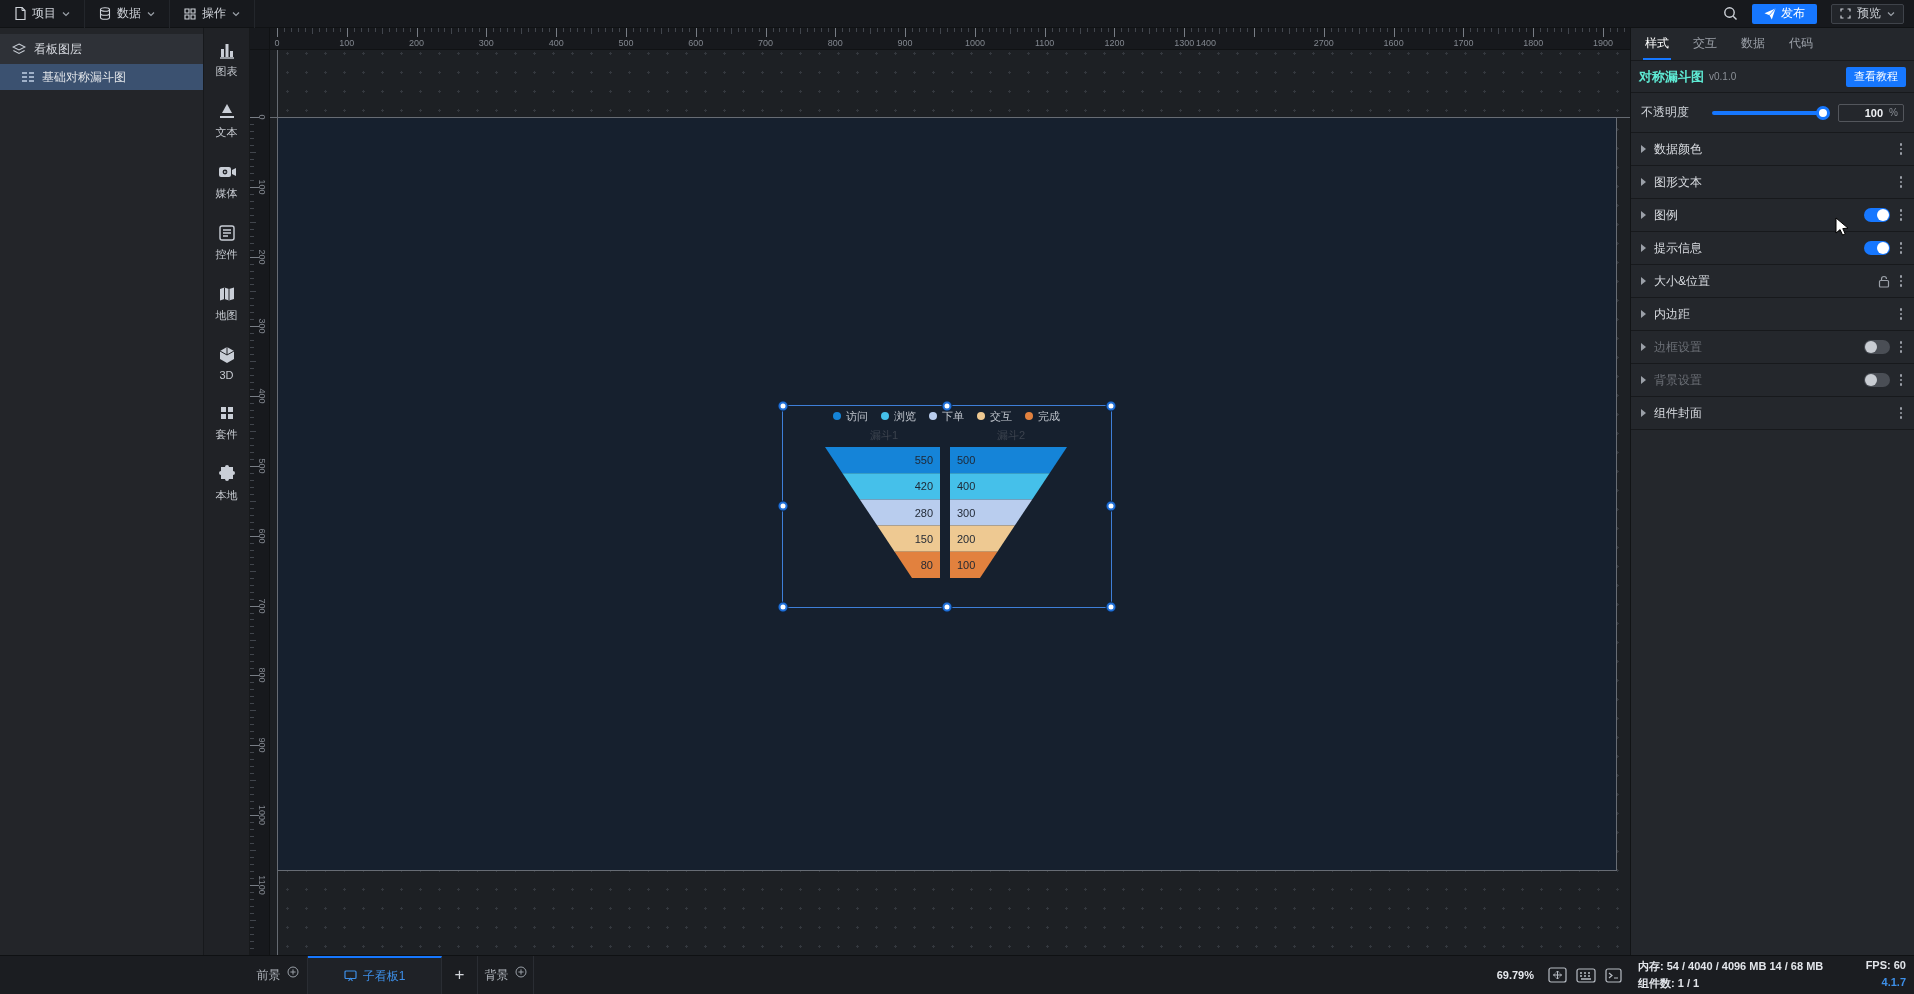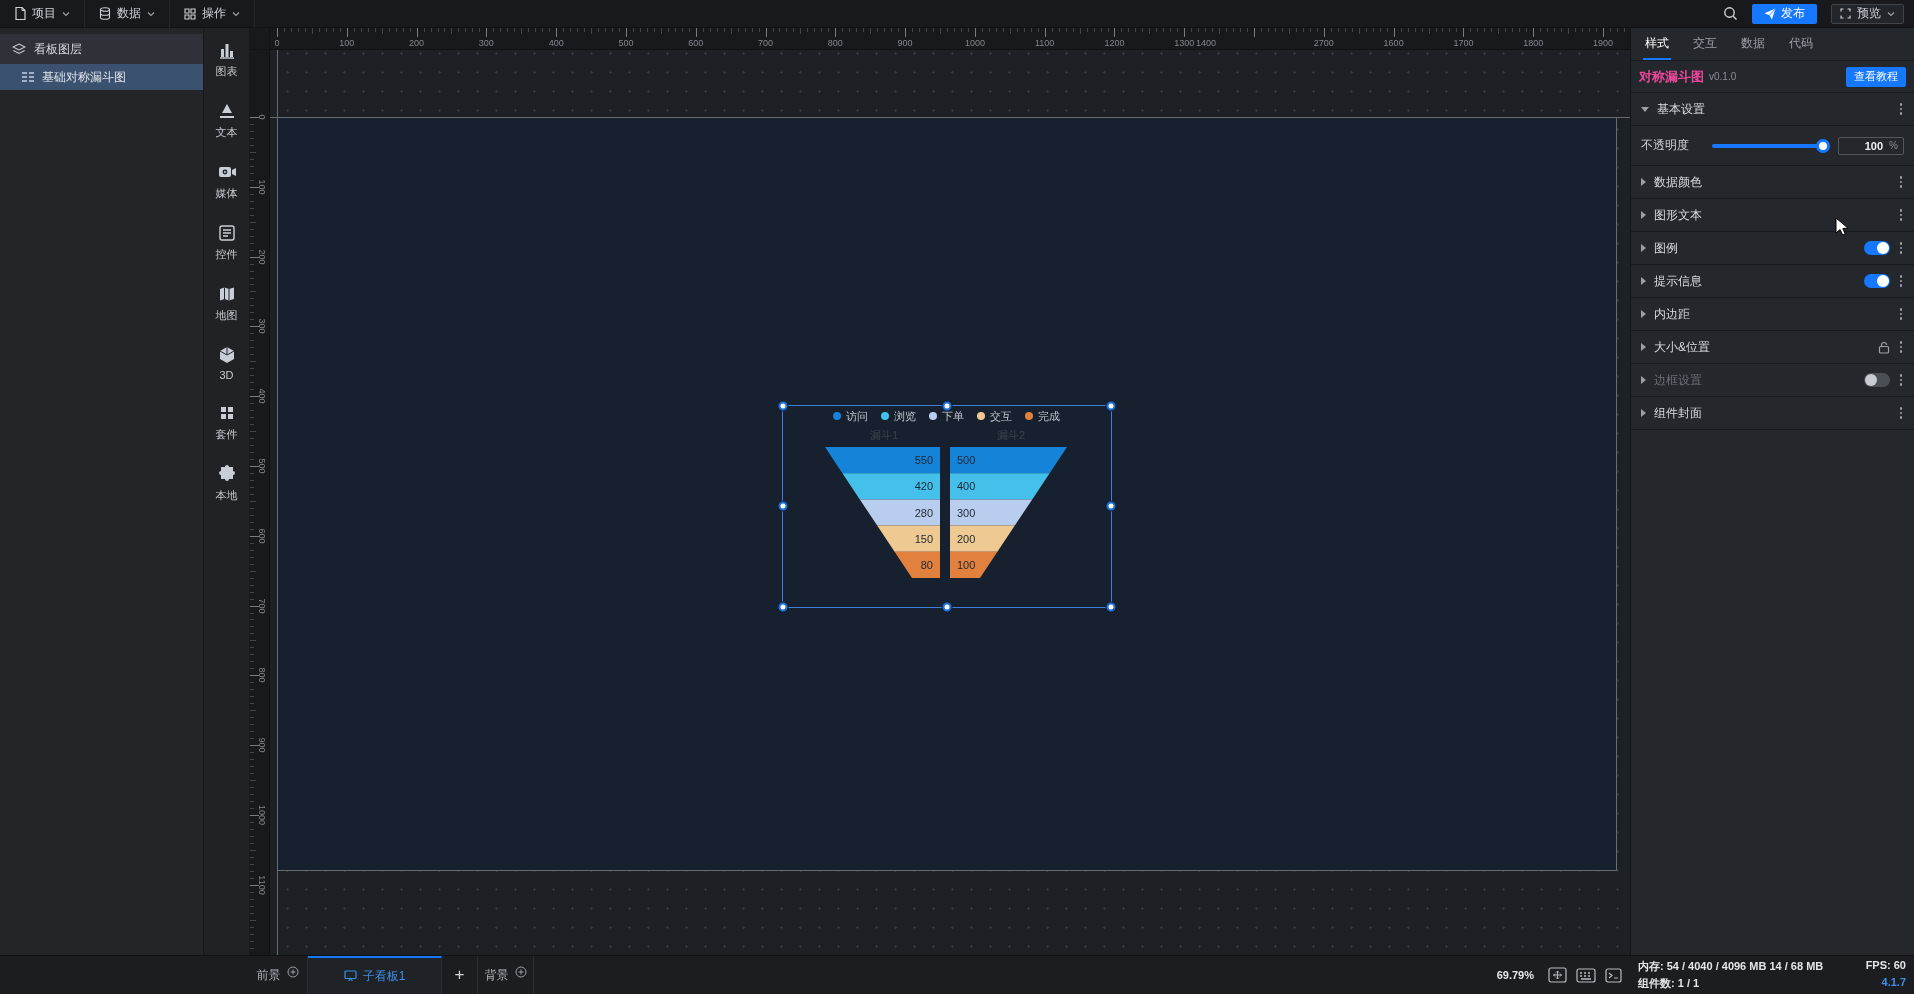--- a/index.html
+++ b/index.html
@@ -79,21 +79,21 @@
   #state-row { height:40px; display:flex; align-items:center; padding:0 12px; color:#ced2d8;
     border-bottom:1px solid #17191c; }
   #state-row .grow { flex:1; }
   #tabs-row { height:33px; display:flex; align-items:flex-end; gap:24px; padding:0 14px;
     border-bottom:1px solid #17191c; }
   .insp-tab { padding-bottom:8px; color:#9ba0a8; position:relative; }
   .insp-tab.active { color:#fff; }
   .insp-tab.active::after { content:""; position:absolute; left:-2px; right:-2px; bottom:0;
     height:2px; background:#1677ff; }
   #title-row { height:32px; display:flex; align-items:center; padding:0 8px; border-bottom:1px solid #17191c; }
-  #comp-title { font-size:13px; font-weight:bold; color:#ec4899; }
+  #comp-title { font-size:13px; font-weight:bold; color:#5eead4; }
   #comp-version { font-size:10px; color:#8b9097; margin-left:5px; }
   #tutorial-btn { margin-left:auto; height:20px; background:#1677ff; border-radius:2px; color:#fff;
     font-size:11px; display:flex; align-items:center; padding:0 8px; }
   .sec-row { height:33px; display:flex; align-items:center; padding:0 10px; gap:8px;
     border-bottom:1px solid #17191c; color:#d9dce1; }
   .caret-r { width:0; height:0; border-top:4px solid transparent; border-bottom:4px solid transparent;
     border-left:5px solid #9ba0a8; }
   .caret-d { width:0; height:0; border-left:4px solid transparent; border-right:4px solid transparent;
     border-top:5px solid #9ba0a8; }
   .sec-label { flex:1; }
@@ -697,29 +697,20 @@
     <span class="insp-tab">交互</span>
     <span class="insp-tab">数据</span>
     <span class="insp-tab">代码</span>
   </div>
   <div id="title-row">
     <span id="comp-title">对称漏斗图</span>
     <span id="comp-version">v0.1.0</span>
     <div id="tutorial-btn">查看教程</div>
   </div>
 
-  <div class="sec-row">
-    <span class="caret-d"></span>
-    <span class="sec-label">基本设置</span>
-    <span class="dots">
-        <i></i>
-        <i></i>
-        <i></i>
-      </span>
-  </div>
   <div id="opacity-row">
     <span>不透明度</span>
     <div id="opacity-slider">
       <div class="track"></div>
       <div class="sknob"></div>
     </div>
     <div id="opacity-valbox">
       <span class="val">100</span>
       <span class="unit">%</span>
     </div>
@@ -762,45 +753,57 @@
           <div class="knob"></div>
         </div>
         <span class="dots">
           <i></i>
           <i></i>
           <i></i>
         </span>
       </div>
       <div class="sec-row">
         <span class="caret-r"></span>
-        <span class="sec-label">内边距</span>
-        <span class="dots">
-          <i></i>
-          <i></i>
-          <i></i>
-        </span>
-      </div>
-      <div class="sec-row">
-        <span class="caret-r"></span>
         <span class="sec-label">大小&amp;位置</span>
         <span class="lock-icon">
           <svg width="12" height="13" viewBox="0 0 12 13">
             <rect x="1.5" y="5.5" width="9" height="6.5" rx="1" fill="none" stroke="#9ba0a8" stroke-width="1.2"></rect>
             <path d="M3.5 5.5V4a2.5 2.5 0 015 0" fill="none" stroke="#9ba0a8" stroke-width="1.2"></path>
           </svg>
         </span>
         <span class="dots">
           <i></i>
           <i></i>
           <i></i>
         </span>
       </div>
+      <div class="sec-row">
+        <span class="caret-r"></span>
+        <span class="sec-label">内边距</span>
+        <span class="dots">
+          <i></i>
+          <i></i>
+          <i></i>
+        </span>
+      </div>
       <div class="sec-row disabled">
         <span class="caret-r"></span>
         <span class="sec-label">边框设置</span>
+        <div class="toggle off">
+          <div class="knob"></div>
+        </div>
+        <span class="dots">
+          <i></i>
+          <i></i>
+          <i></i>
+        </span>
+      </div>
+      <div class="sec-row disabled">
+        <span class="caret-r"></span>
+        <span class="sec-label">背景设置</span>
         <div class="toggle off">
           <div class="knob"></div>
         </div>
         <span class="dots">
           <i></i>
           <i></i>
           <i></i>
         </span>
       </div>
       <div class="sec-row">

